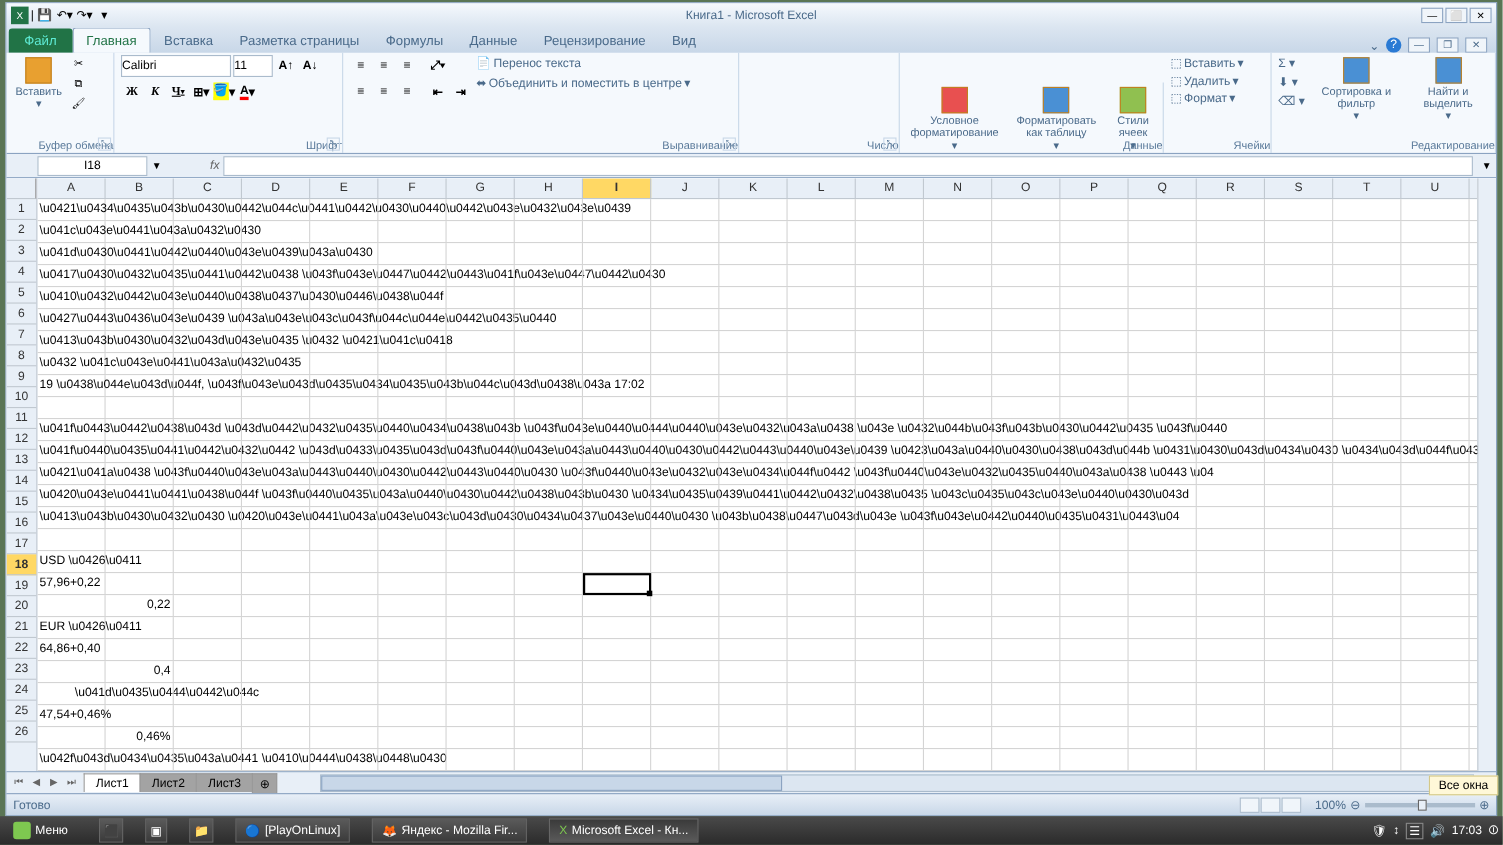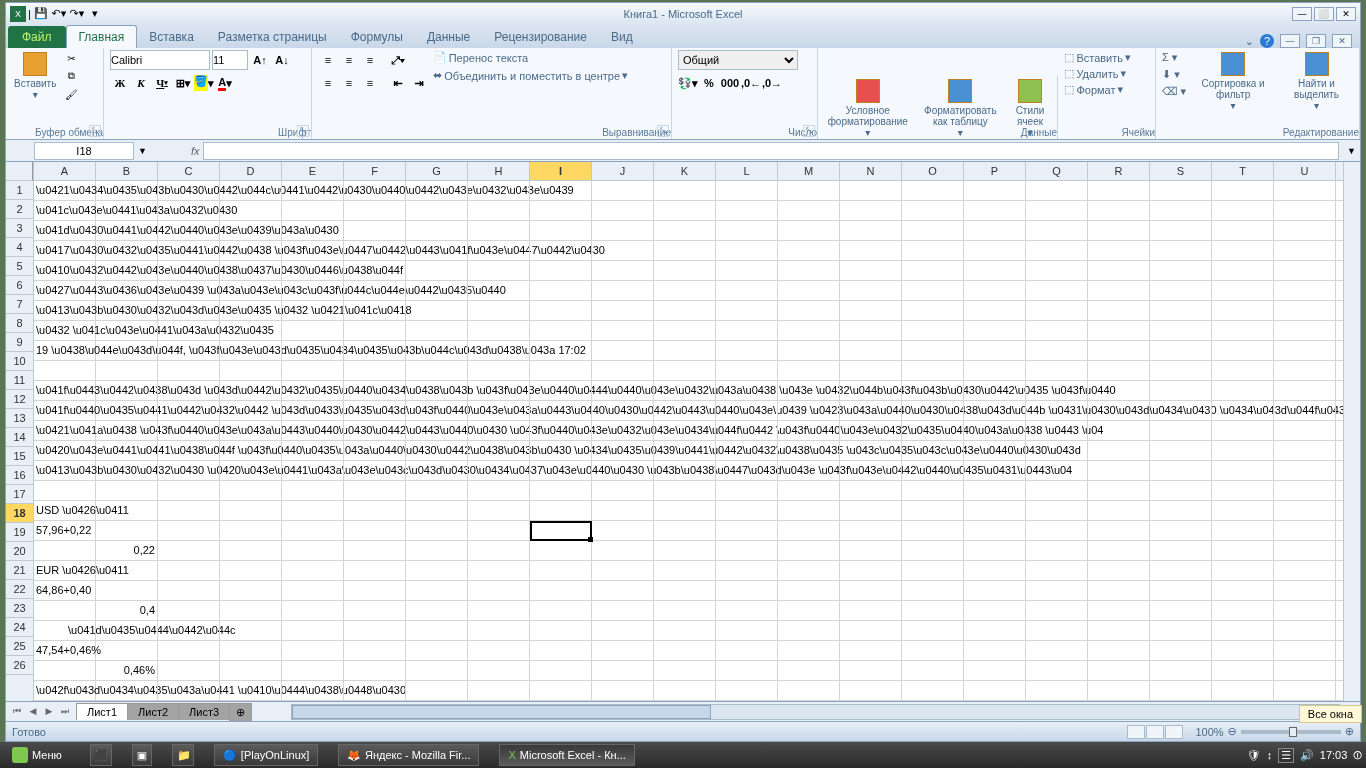--- a/index.html
+++ b/index.html
@@ -5,21 +5,21 @@
 * { margin: 0; padding: 0; box-sizing: border-box; font-family: 'Segoe UI', Tahoma, sans-serif; }
 body { background: #5a7555; overflow: hidden; width: 1366px; height: 768px; }
 .window { background: #dce6f1; width: 1356px; height: 740px; margin: 2px auto 0; border: 1px solid #8ba3c1; display: flex; flex-direction: column; }
 .titlebar { height: 21px; background: linear-gradient(#f5f9fd, #dce6f1); display: flex; align-items: center; font-size: 11px; position: relative; }
 .qat { display: flex; align-items: center; gap: 2px; padding-left: 4px; }
 .qat-icon { width: 16px; height: 16px; display: flex; align-items: center; justify-content: center; font-size: 11px; }
 .title-text { position: absolute; left: 50%; transform: translateX(-50%); color: #4a6a8a; }
 .win-controls { margin-left: auto; display: flex; gap: 2px; padding-right: 4px; }
 .win-btn { width: 20px; height: 14px; border: 1px solid #8ba3c1; background: #f0f5fa; font-size: 9px; display: flex; align-items: center; justify-content: center; }
 .menubar { height: 24px; display: flex; align-items: flex-end; padding-left: 2px; gap: 0; background: linear-gradient(#dce6f1, #c8d7e8); }
-.file-tab { background: #217346; color: #bef264; padding: 4px 14px; font-size: 12px; border-radius: 3px 3px 0 0; }
+.file-tab { background: #217346; color: #5eead4; padding: 4px 14px; font-size: 12px; border-radius: 3px 3px 0 0; }
 .menu-tab { padding: 4px 12px; font-size: 12px; color: #4a6a8a; cursor: pointer; }
 .menu-tab.active { background: #f5f9fd; border: 1px solid #8ba3c1; border-bottom: none; border-radius: 3px 3px 0 0; color: #217346; }
 .help-area { margin-left: auto; display: flex; gap: 6px; padding-right: 8px; align-items: center; font-size: 11px; color: #4a6a8a; }
 .ribbon { height: 92px; background: #f5f9fd; border-bottom: 1px solid #8ba3c1; display: flex; }
 .ribbon-group { border-right: 1px solid #c8d7e8; padding: 2px 6px; display: flex; flex-direction: column; position: relative; }
 .group-label { position: absolute; bottom: 1px; left: 0; right: 0; text-align: right; font-size: 10px; color: #5a7a9a; }
 .group-content { flex: 1; display: flex; align-items: flex-start; gap: 4px; }
 .big-btn { display: flex; flex-direction: column; align-items: center; font-size: 10px; color: #4a6a8a; padding: 2px; text-align: center; line-height: 11px; }
 .big-btn .icon { width: 24px; height: 24px; margin-bottom: 2px; background: #e8a030; border: 1px solid #c08020; }
 .small-stack { display: flex; flex-direction: column; gap: 2px; }
@@ -176,30 +176,20 @@
               <span>Перенос текста</span>
             </div>
           <div class="ribbon-small-row"><span>⬌</span><span>Объединить и поместить в центре</span> ▾</div>
         </div>
       </div>
       <div class="group-label">Выравнивание</div>
       <div class="dialog-launcher">⤡</div>
     </div>
 
     <div class="ribbon-group" style="width:146px;">
-      <div class="group-content" style="flex-direction:column;gap:3px;">
-        <select class="number-select"><option>Общий</option></select>
-        <div class="btn-row">
-          <div class="btn-sq">💱▾</div>
-          <div class="btn-sq">%</div>
-          <div class="btn-sq">000</div>
-          <div class="btn-sq">,0←</div>
-          <div class="btn-sq">,0→</div>
-        </div>
-      </div>
       <div class="group-label">Число</div>
       <div class="dialog-launcher">⤡</div>
     </div>
 
     <div class="ribbon-group" style="width:240px;margin-top:27px;">
       <div class="group-content">
         <div class="big-btn"><div class="icon" style="background:#e85050;"></div><span>Условное форматирование</span>▾</div>
         <div class="big-btn"><div class="icon" style="background:#4a90d4;"></div><span>Форматировать как таблицу</span>▾</div>
         <div class="big-btn"><div class="icon" style="background:#90c050;"></div><span>Стили ячеек</span>▾</div>
       </div>

